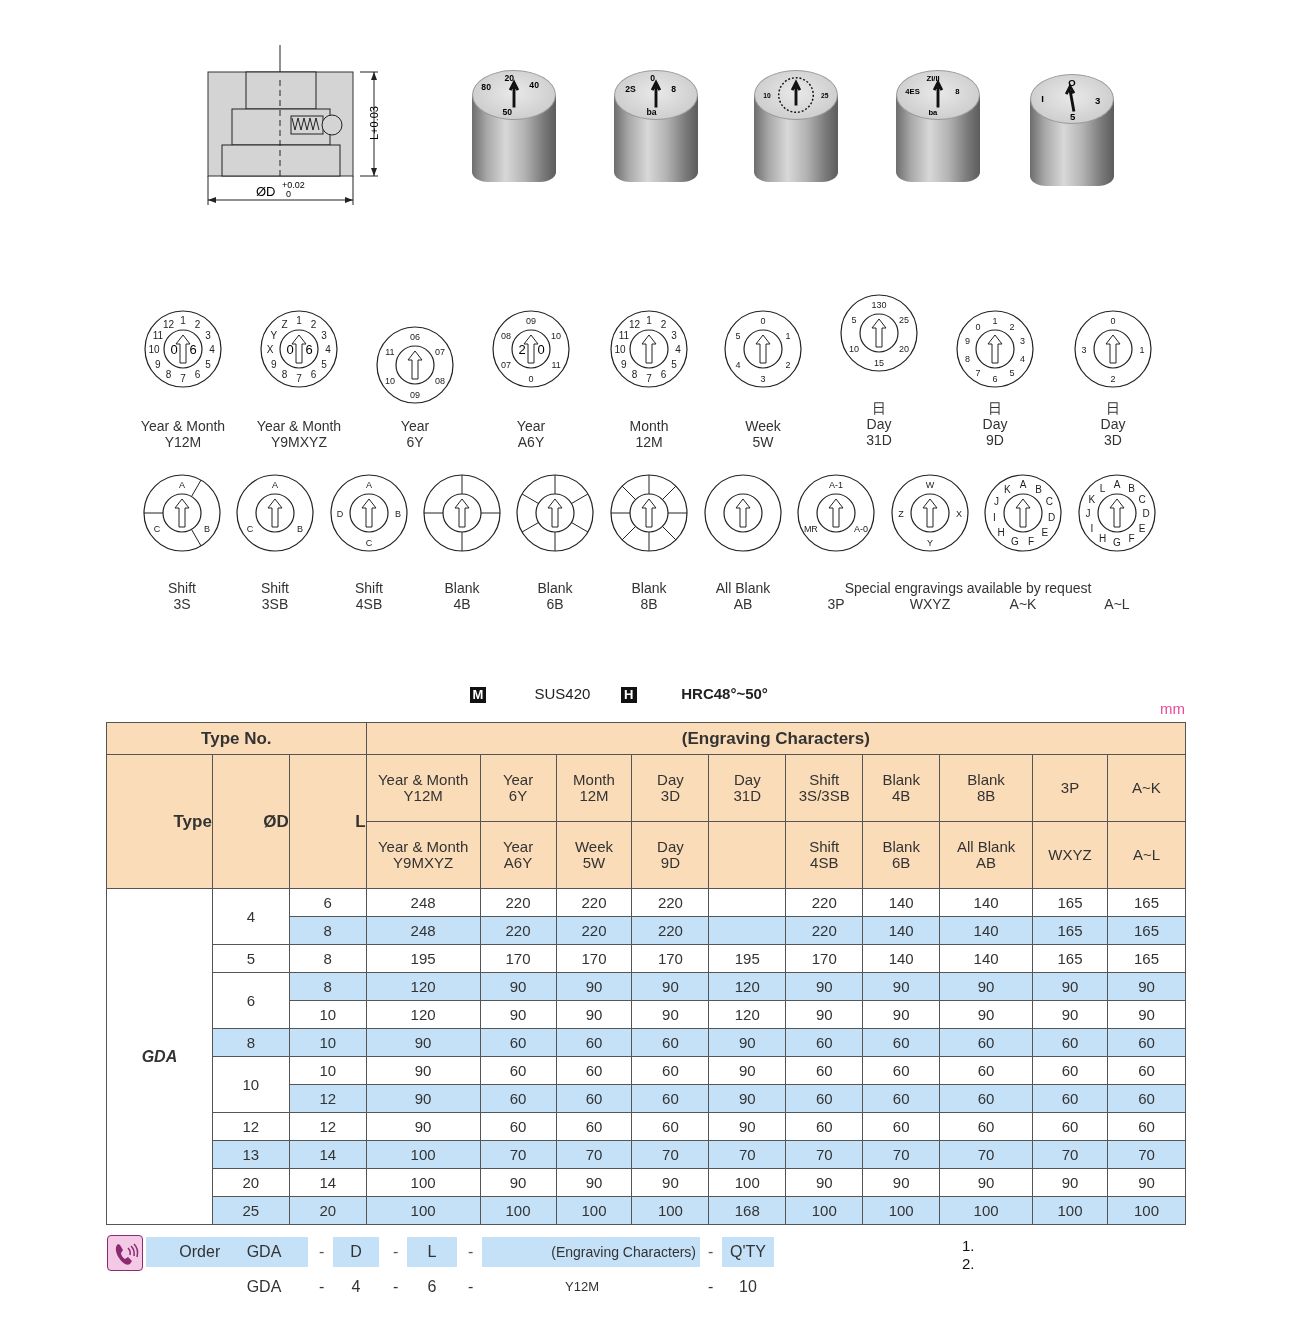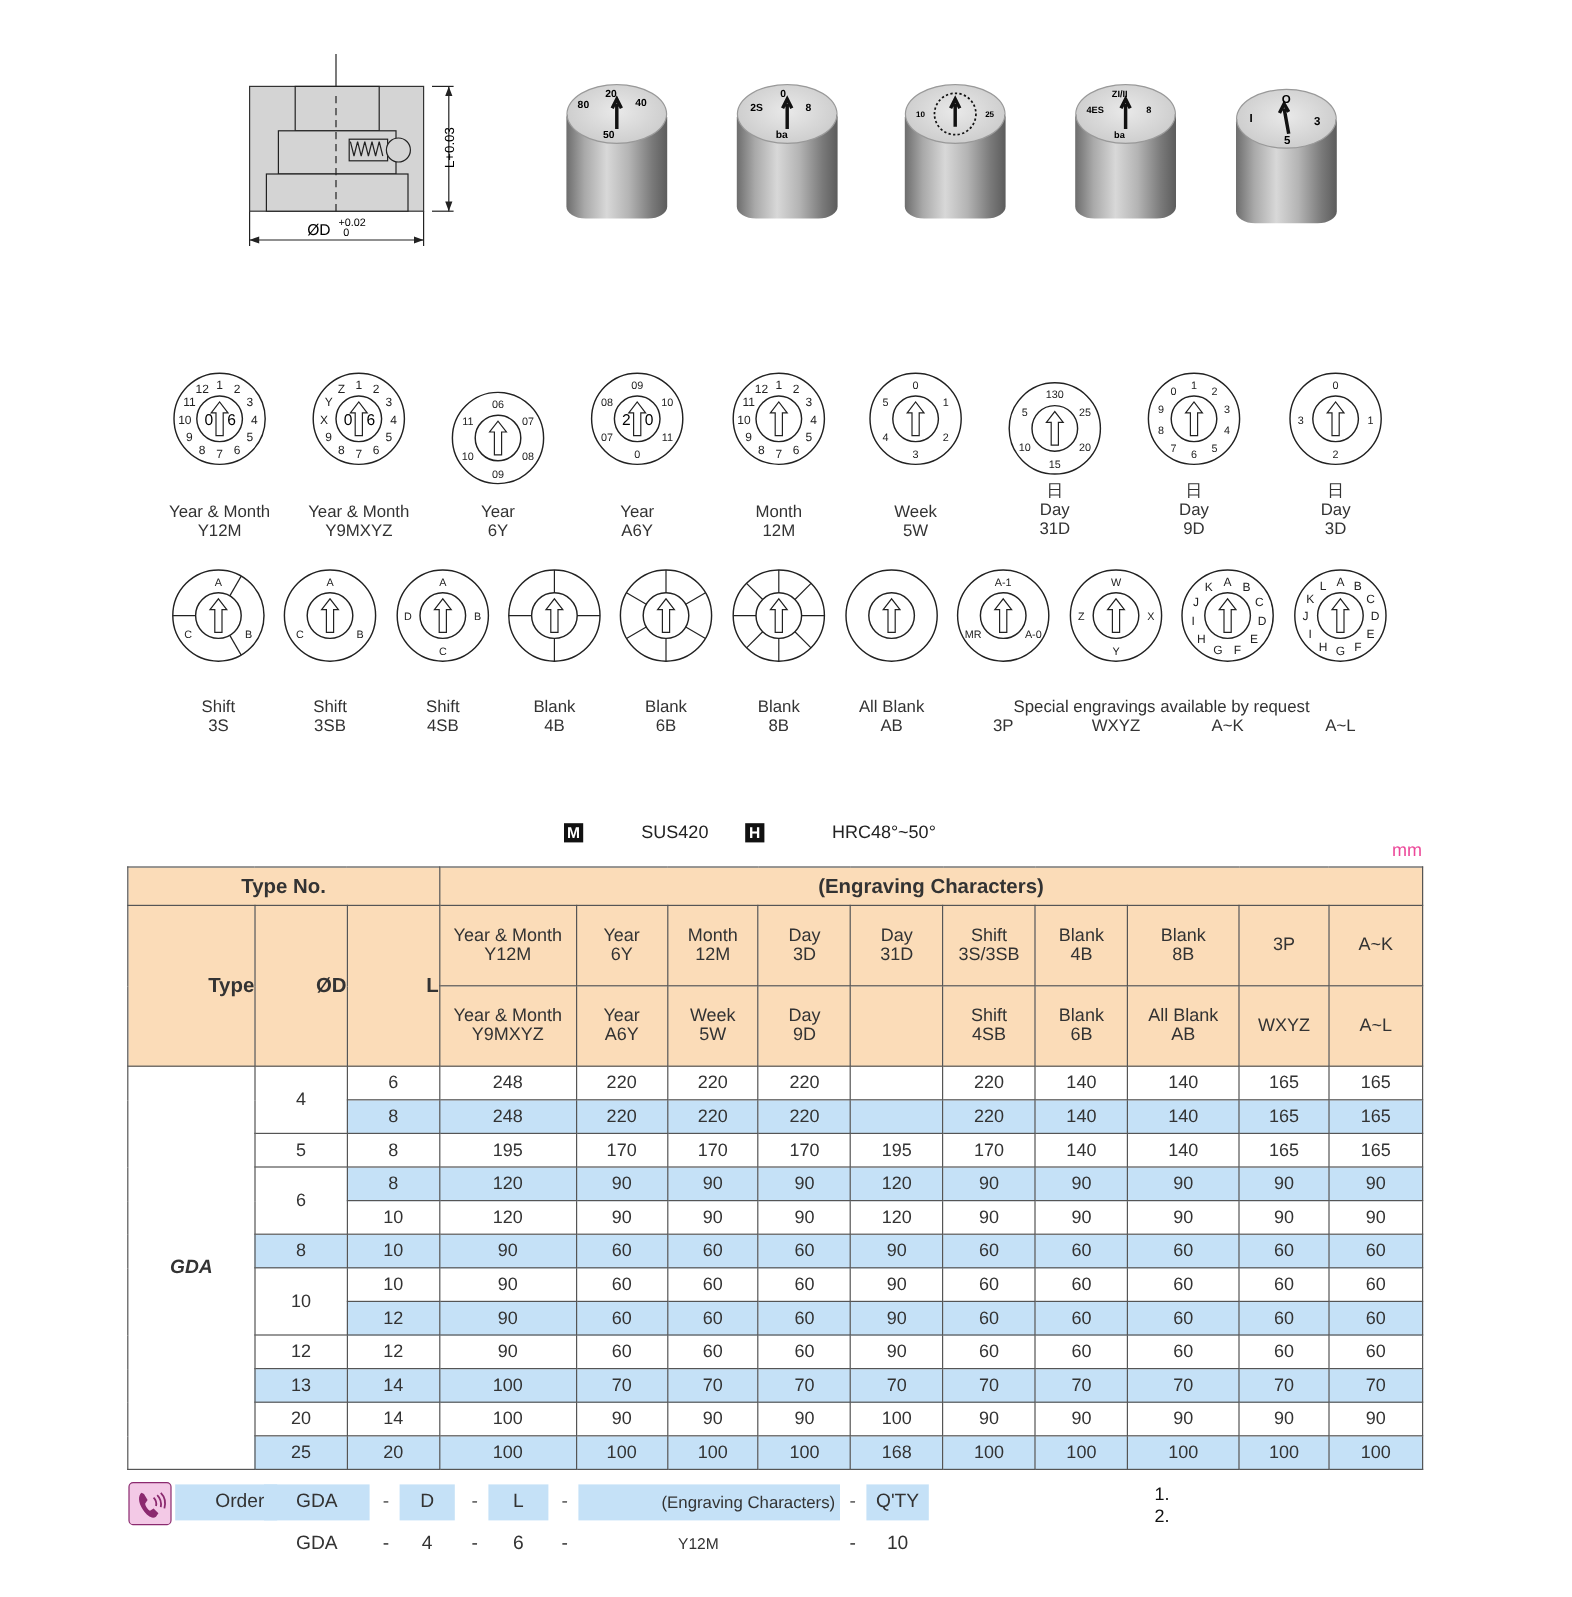--- a/index.html
+++ b/index.html
@@ -231,21 +231,21 @@
         <text x="66.11473670974871" y="30.499999999999996" font-size="9" text-anchor="middle" font-family="Liberation Sans, sans-serif" fill="#222">1</text>
         <text x="66.11473670974873" y="59.49999999999999" font-size="9" text-anchor="middle" font-family="Liberation Sans, sans-serif" fill="#222">2</text>
         <text x="41" y="74" font-size="9" text-anchor="middle" font-family="Liberation Sans, sans-serif" fill="#222">3</text>
         <text x="15.885263290251288" y="59.500000000000014" font-size="9" text-anchor="middle" font-family="Liberation Sans, sans-serif" fill="#222">4</text>
         <text x="15.885263290251281" y="30.499999999999996" font-size="9" text-anchor="middle" font-family="Liberation Sans, sans-serif" fill="#222">5</text>
       </svg></div>
     <div class="cap" style="left: 708px; top: 418px;">
       <div>Week</div>
       <div>5W</div>
     </div>
-    <div class="dial" style="left: 838px; top: 316px;"><svg viewBox="0 0 82 82">
+    <div class="dial" style="left: 838px; top: 292px;"><svg viewBox="0 0 82 82">
         <circle cx="41" cy="41" r="38" fill="#fff" stroke="#222" stroke-width="1.2"></circle>
         <circle cx="41" cy="41" r="19" fill="none" stroke="#222" stroke-width="1.2"></circle>
         <path d="M38 55 L38 36 L34 36 L41 27 L48 36 L44 36 L44 55 Z" fill="#fff" stroke="#222" stroke-width="1"></path>
         <text x="41" y="16" font-size="9" text-anchor="middle" font-family="Liberation Sans, sans-serif" fill="#222">130</text>
         <text x="66.11473670974871" y="30.499999999999996" font-size="9" text-anchor="middle" font-family="Liberation Sans, sans-serif" fill="#222">25</text>
         <text x="66.11473670974873" y="59.49999999999999" font-size="9" text-anchor="middle" font-family="Liberation Sans, sans-serif" fill="#222">20</text>
         <text x="41" y="74" font-size="9" text-anchor="middle" font-family="Liberation Sans, sans-serif" fill="#222">15</text>
         <text x="15.885263290251288" y="59.500000000000014" font-size="9" text-anchor="middle" font-family="Liberation Sans, sans-serif" fill="#222">10</text>
         <text x="15.885263290251281" y="30.499999999999996" font-size="9" text-anchor="middle" font-family="Liberation Sans, sans-serif" fill="#222">5</text>
       </svg></div>
@@ -452,21 +452,21 @@
       <div>A~L</div>
     </div>
   </div>
 
 <div class="cap" style="left:818px; top:580px; width:300px;">Special engravings available by request</div>
 
 <div class="abs" style="left:470px; top:685px;">
   <span class="badge">M</span>
   <span class="mat-text" style="margin-left:44px;">SUS420</span>
   <span class="badge" style="margin-left:26px;">H</span>
-  <span class="mat-text" style="margin-left:52px;">HRC48°~50°</span>
+  <span class="mat-text" style="margin-left:40px;font-weight:bold;">HRC48°~50°</span>
 </div>
 <div class="abs" style="left:1160px; top:700px; font-size:15px; color:#ec4899;">mm</div>
 
 <table class="spec">
   <colgroup>
     <col style="width:106px">
       <col style="width:77px">
       <col style="width:77px">
     <col style="width:114px">
       <col style="width:76px">

